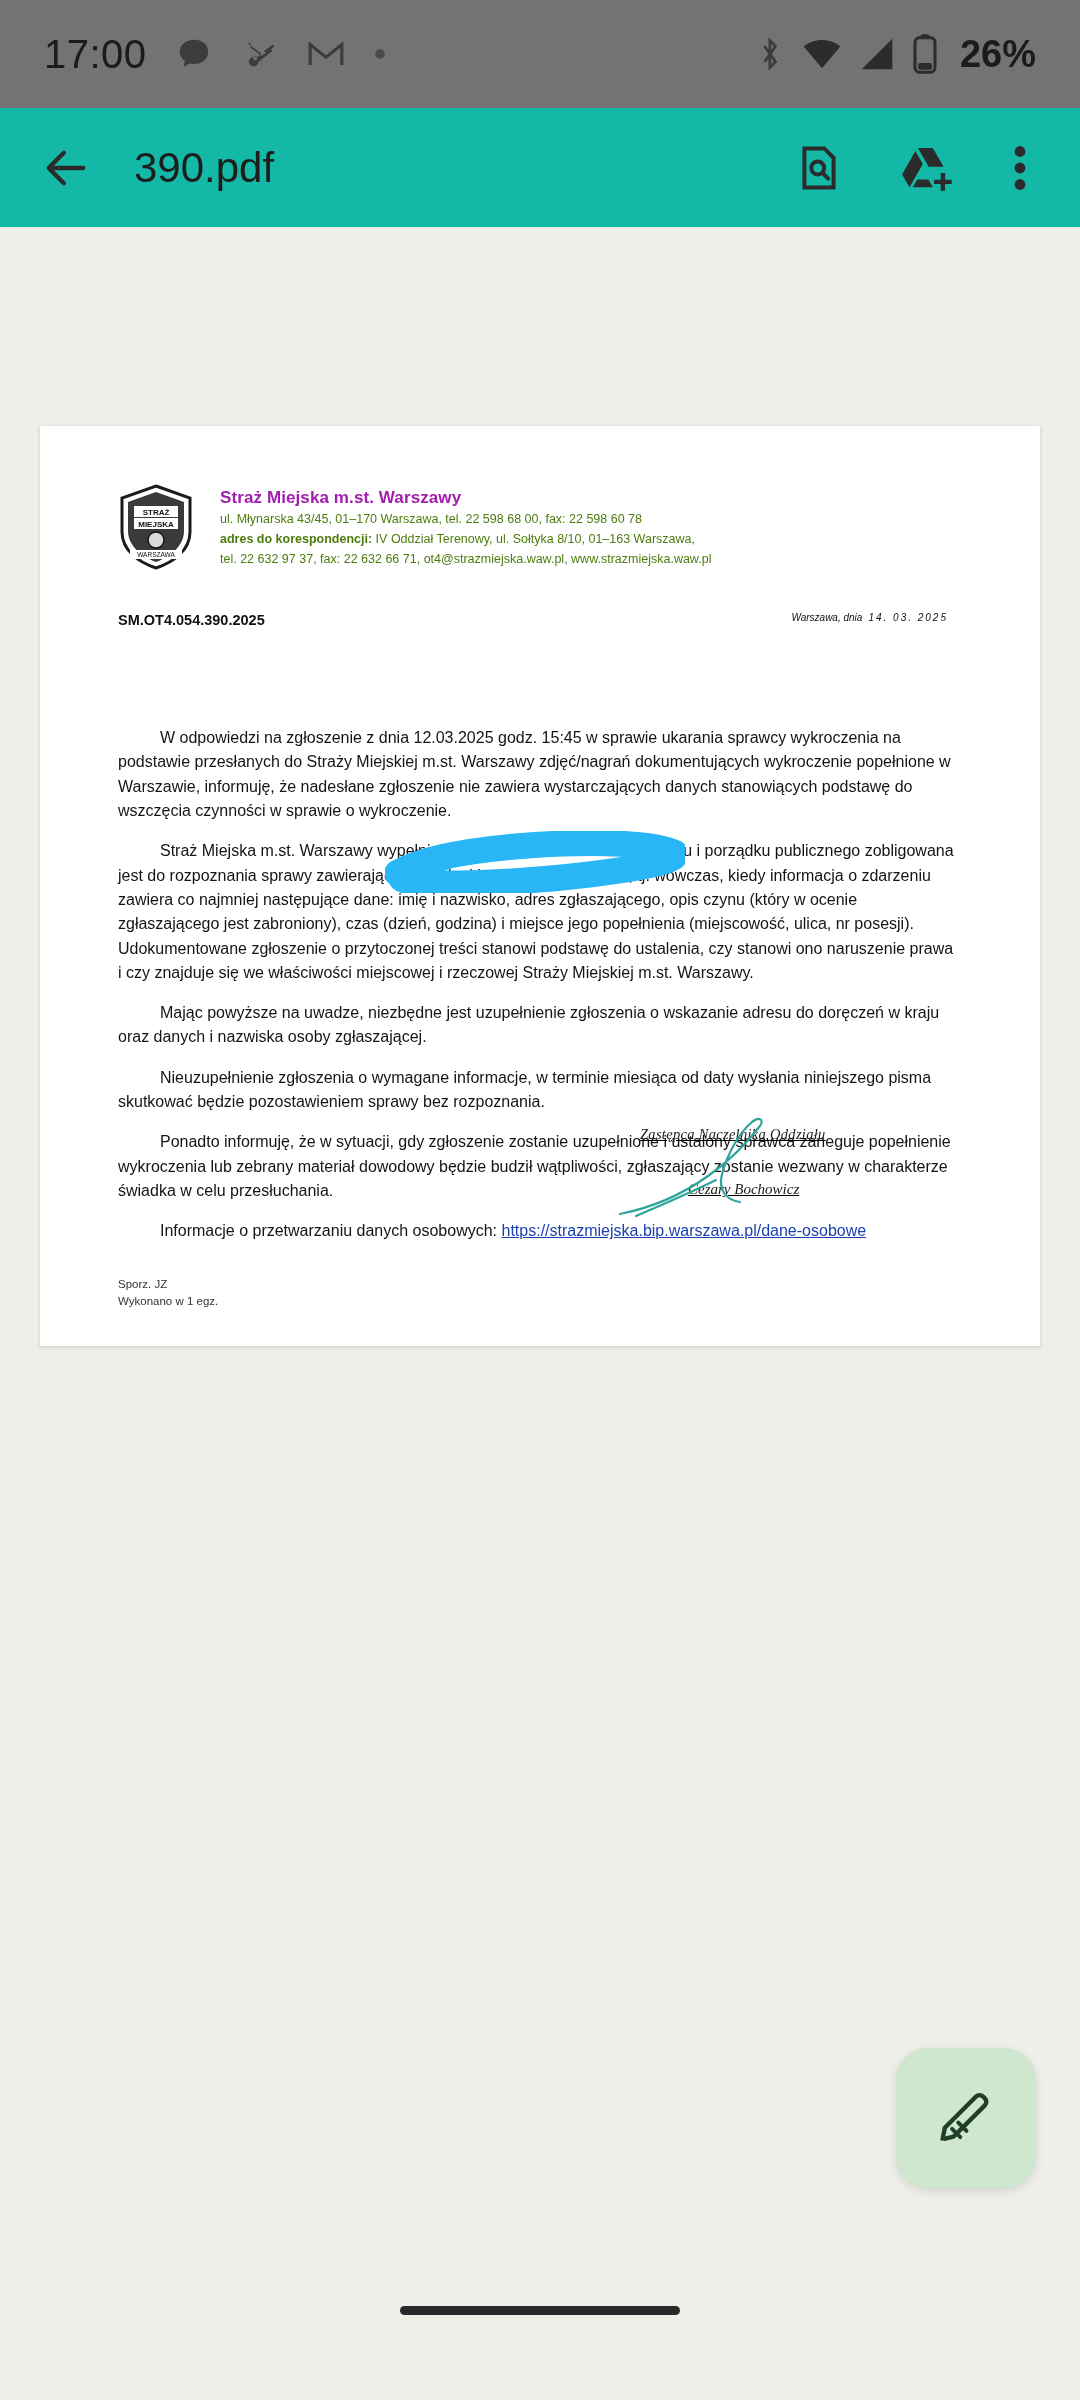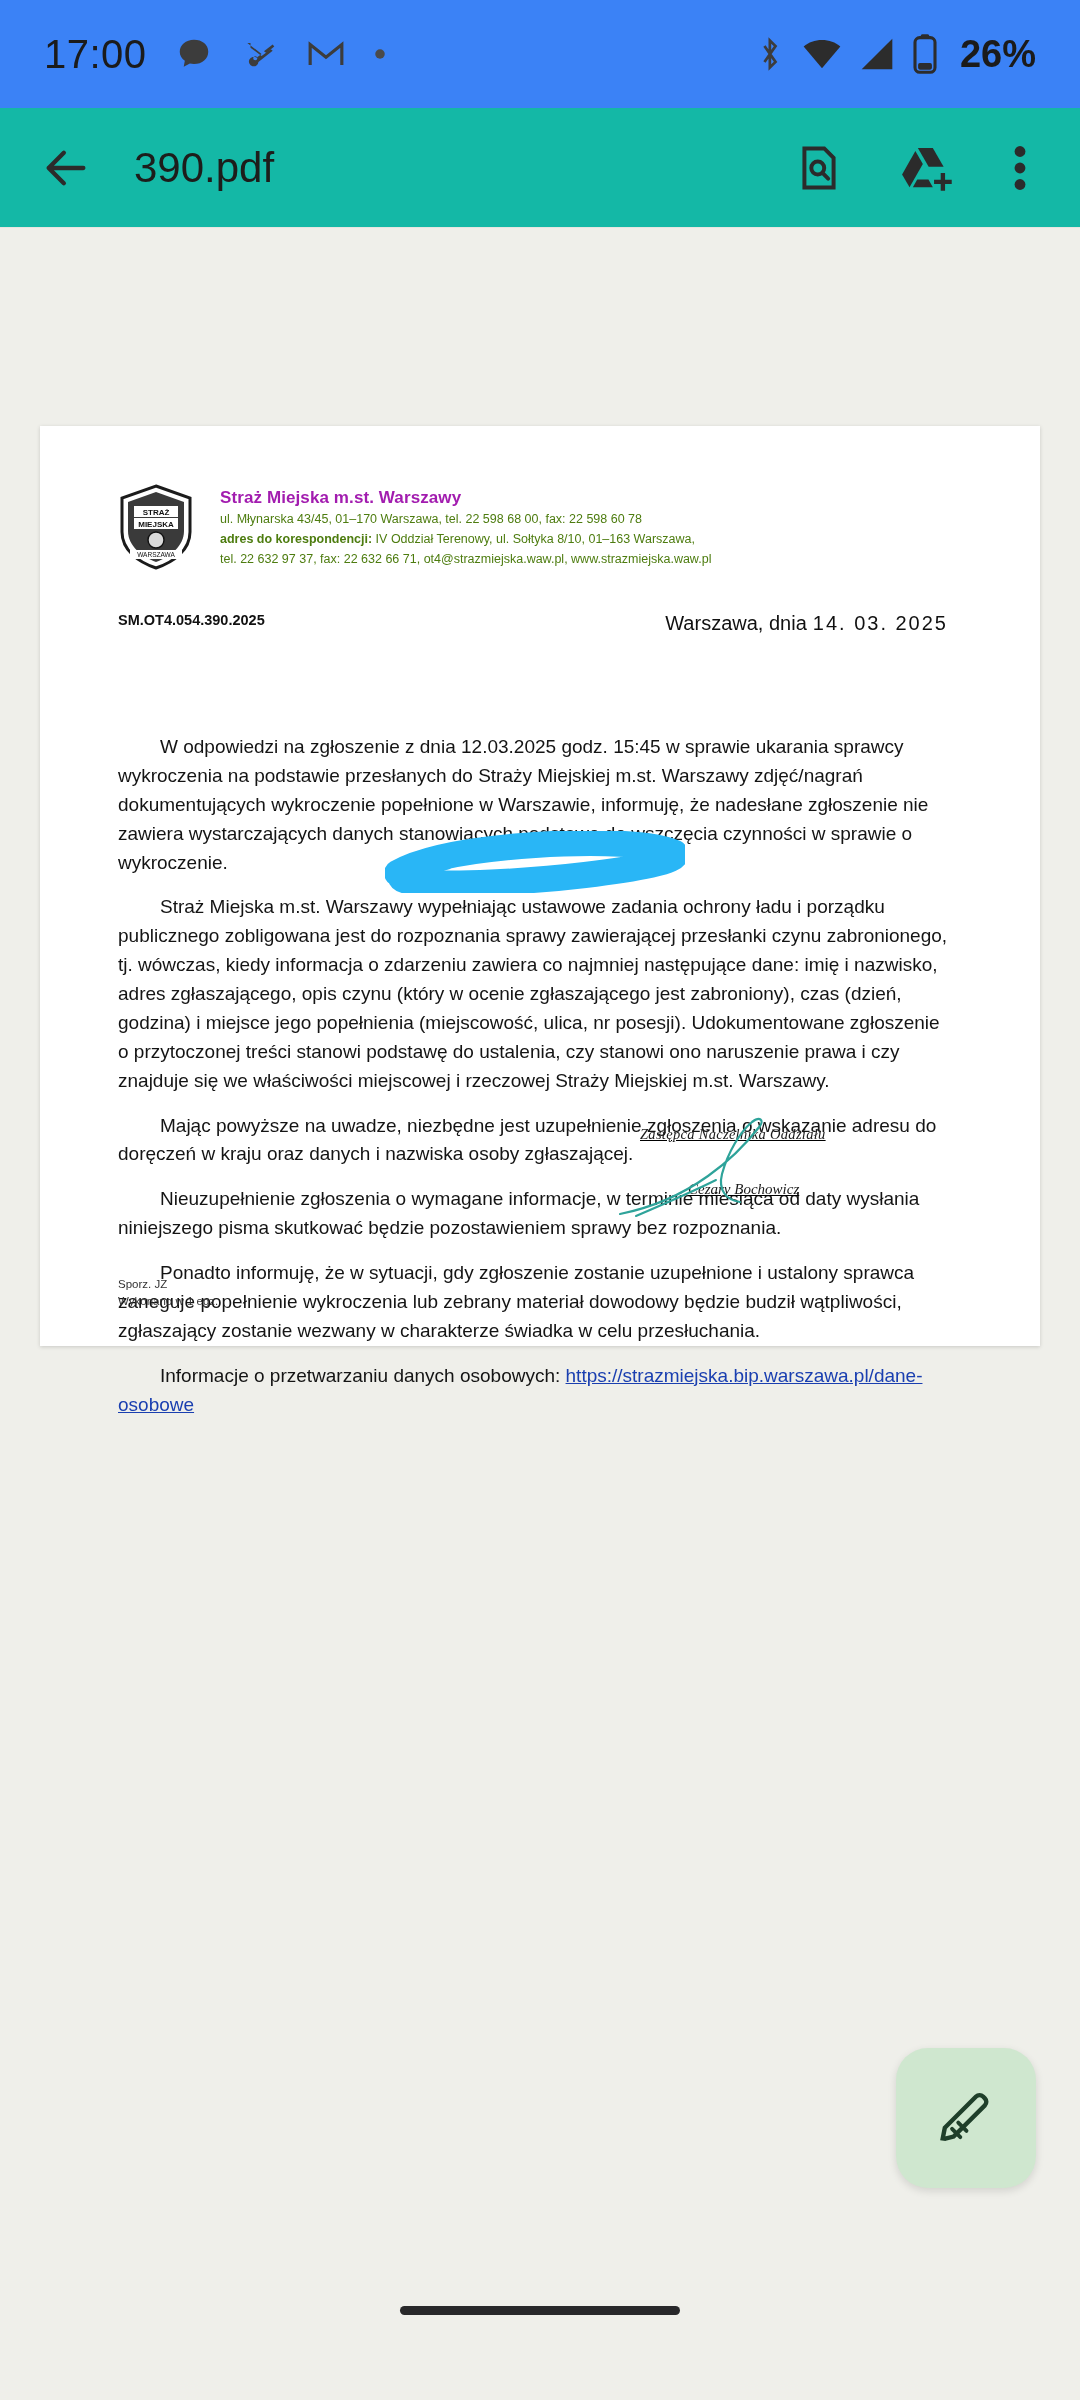--- a/index.html
+++ b/index.html
@@ -7,21 +7,21 @@
     width: 1080px;
     height: 2400px;
     background: #efefea;
     font-family: "Liberation Sans", sans-serif;
     overflow: hidden;
   }
 
   
   .status-bar {
     height: 108px;
-    background: #3b82f6;
+    background: #737373;
     display: flex;
     align-items: center;
     justify-content: space-between;
     padding: 0 44px 0 44px;
   }
   .status-left {
     display: flex;
     align-items: center;
     gap: 28px;
   }
@@ -112,36 +112,36 @@
   .lh-line b { font-weight: bold; }
 
   .ref-row {
     display: flex;
     justify-content: space-between;
     padding: 42px 92px 0 78px;
     font-size: 14px;
     color: #111;
   }
   .ref-no { font-weight: bold; font-size: 14.5px; }
-  .ref-date { font-size: 20px; }
+  .ref-date { font-size: 10px; font-style: italic; }
   .ref-date .dt { letter-spacing: 2px; margin-left: 6px; }
 
   
   .redaction {
     position: absolute;
     left: 345px;
     top: 405px;
     width: 300px;
     height: 62px;
     pointer-events: none;
   }
 
   .body-text {
     padding: 98px 86px 0 78px;
-    font-size: 19px;
+    font-size: 16px;
     line-height: 1.52;
     color: #141414;
     text-align: left;
   }
   .body-text p { margin-bottom: 16px; text-indent: 42px; }
   .body-text a { color: #1a3fb0; text-decoration: underline; }
 
   .signature-block {
     position: absolute;
     left: 600px;

